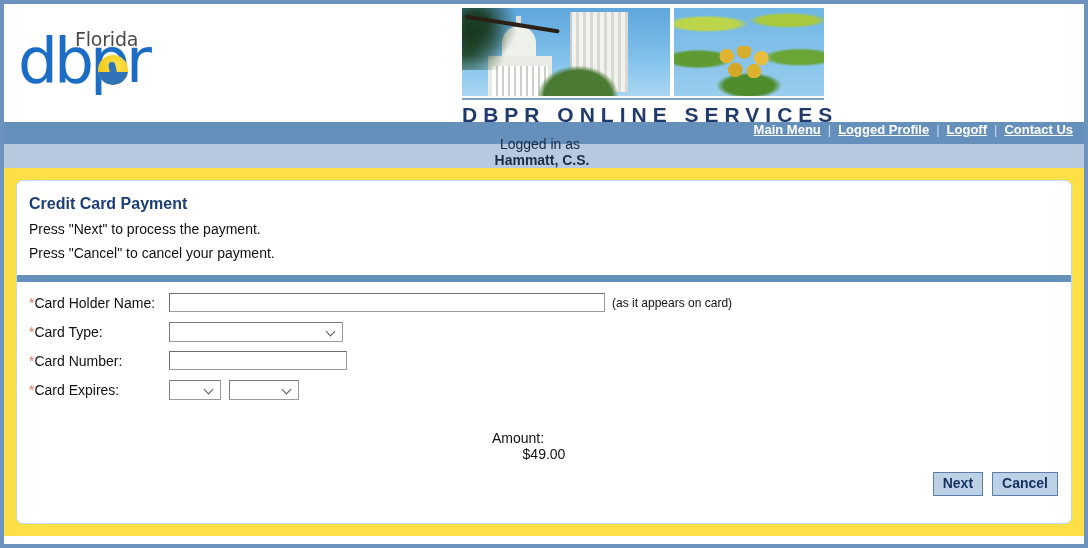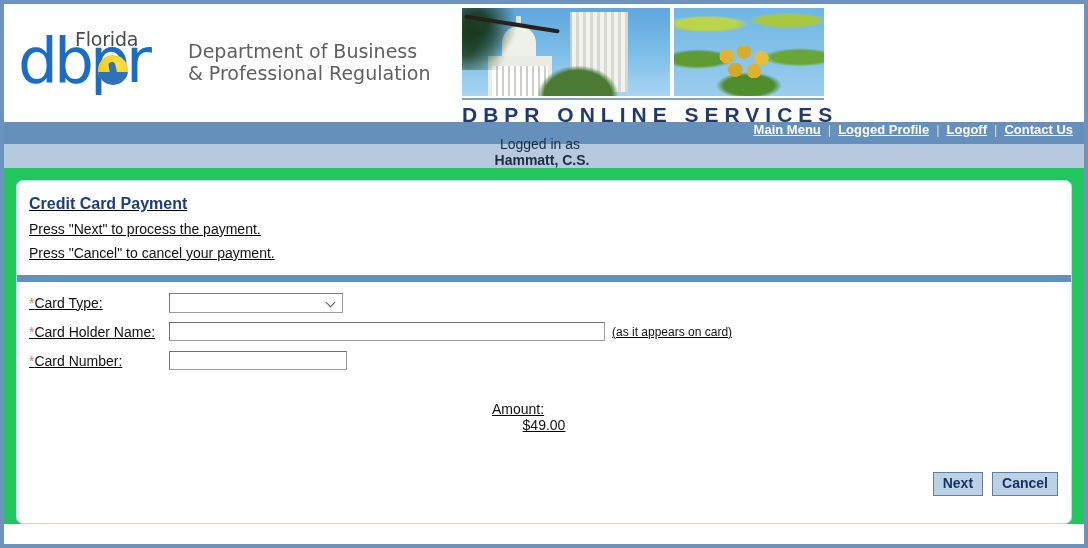--- a/index.html
+++ b/index.html
@@ -269,23 +269,22 @@
     color: #1a2b44;
     flex-direction: column;
   }
   .loginbar .who {
     font-weight: bold;
     margin-left: 4px;
   }
 
   
   .content {
-    padding: 12px 12px 0 12px;
-    background: #22c55e;
-    text-decoration: underline;
+    padding: 12px 12px 12px 12px;
+    background: #fde047;
   }
   .card {
     border: 1px solid #bcd9ef;
     border-radius: 7px;
     height: 344px;
     box-sizing: border-box;
     position: relative;
     background: #ffffff;
   }
   .card-title {
@@ -431,22 +430,20 @@
 
     <div class="logo">
       <div class="logo-mark">
         <div class="logo-dbpr">dbpr</div>
         <div class="logo-florida">Florida</div>
         <div class="logo-seal">
           <div class="water"></div>
           <div class="figure"></div>
         </div>
       </div>
-      <div class="logo-dept">Department of Business
-&amp; Professional Regulation</div>
     </div>
 
     <div class="banner">
       <div class="banner-photos">
         <div class="photo photo-capitol">
           <div class="capitol-tower"></div>
           <div class="capitol-cupola"></div>
           <div class="capitol-dome"></div>
           <div class="capitol-body"></div>
           <div class="capitol-cols"></div>
@@ -485,43 +482,54 @@
 
       <div class="card-title">Credit Card Payment</div>
       <div class="card-line">Press "Next" to process the payment.</div>
       <div class="card-line">Press "Cancel" to cancel your payment.</div>
 
       <div class="divider"></div>
 
       <div class="form">
 
         <div class="frow">
+          <div class="flabel"><span class="req">*</span><span>Card Holder Name:</span></div>
+          <div class="ffield">
+            <input id="cardholder" class="txt" type="text" value="" style="">
+            <span class="hint">(as it appears on card)</span>
+          </div>
+        </div>
+
+        <div class="frow">
           <div class="flabel"><span class="req">*</span><span>Card Type:</span></div>
           <div class="ffield">
             <div id="cardtype" class="sel">
               <span class="chev"></span>
             </div>
           </div>
         </div>
 
         <div class="frow">
-          <div class="flabel"><span class="req">*</span><span>Card Holder Name:</span></div>
-          <div class="ffield">
-            <input id="cardholder" class="txt" type="text" value="" style="">
-            <span class="hint">(as it appears on card)</span>
-          </div>
-        </div>
-
-        <div class="frow">
           <div class="flabel"><span class="req">*</span><span>Card Number:</span></div>
           <div class="ffield">
             <input id="cardnumber" class="txt" type="text" value="" style="">
           </div>
         </div>
 
+        <div class="frow">
+          <div class="flabel"><span class="req">*</span><span>Card Expires:</span></div>
+          <div class="ffield">
+            <div id="expmonth" class="sel">
+              <span class="chev"></span>
+            </div>
+            <div id="expyear" class="sel">
+              <span class="chev"></span>
+            </div>
+          </div>
+        </div>
 
         <div class="amount-row">
           <div class="amount-label">Amount:</div>
           <div class="amount-value">$49.00</div>
         </div>
 
       </div>
 
       <div class="buttons">
         <button class="btn">Next</button>

